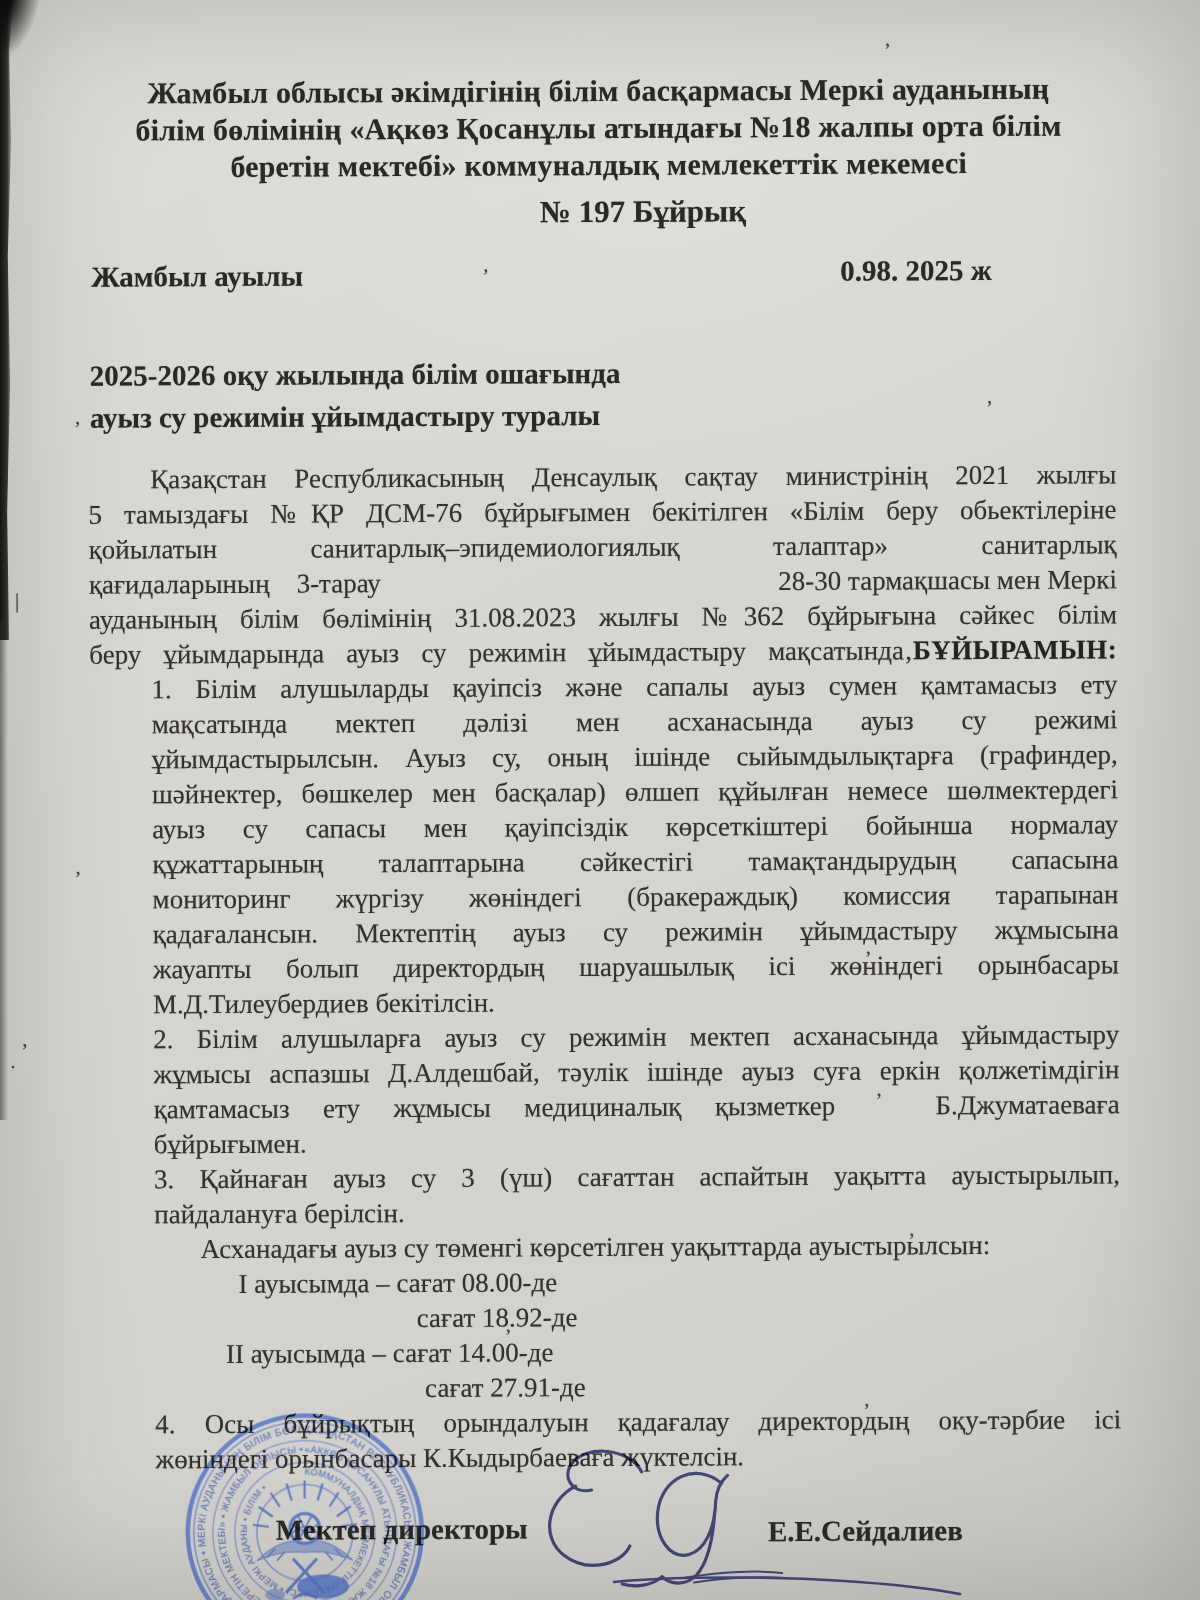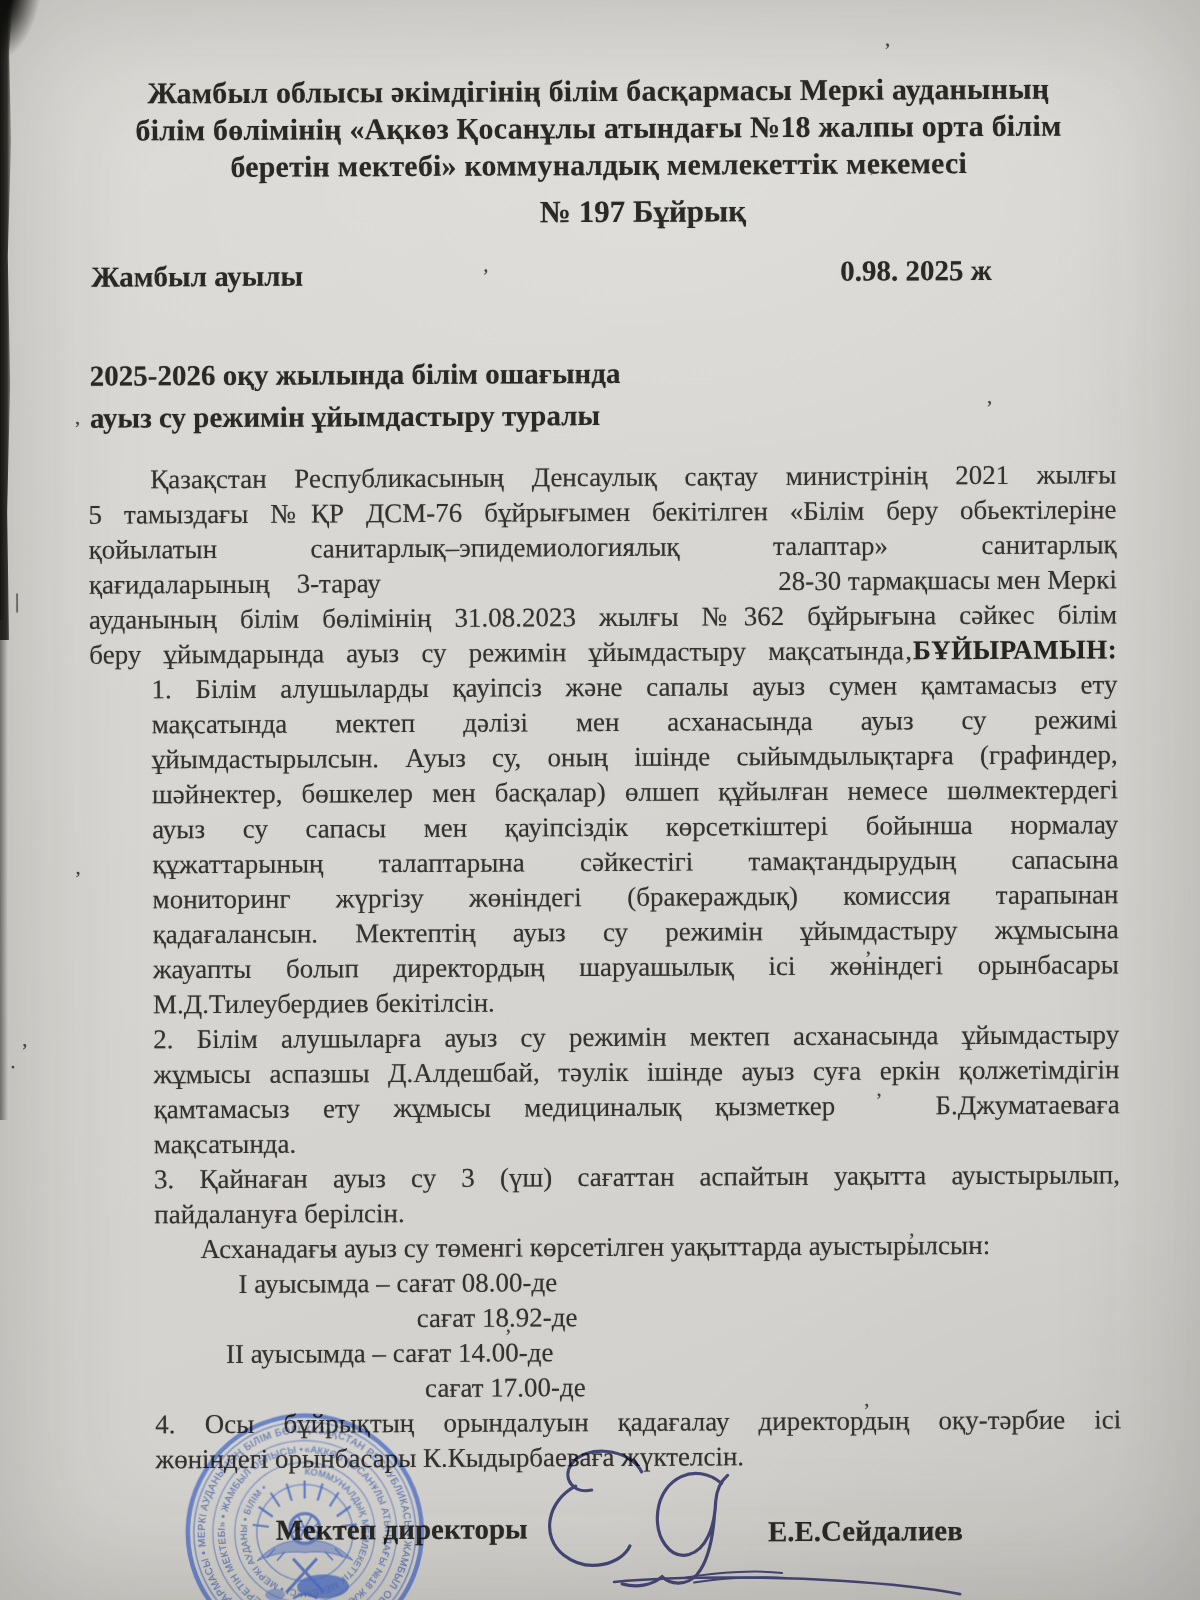--- a/index.html
+++ b/index.html
@@ -107,32 +107,32 @@
         <div class="tline"><span>құжаттарының талаптарына сәйкестігі тамақтандырудың сапасына</span></div>
         <div class="tline"><span>мониторинг жүргізу жөніндегі (бракераждық) комиссия тарапынан</span></div>
         <div class="tline"><span>қадағалансын. Мектептің ауыз су режимін ұйымдастыру жұмысына</span></div>
         <div class="tline"><span>жауапты болып директордың шаруашылық ісі жөніндегі орынбасары</span></div>
         <div class="tline last"><span>М.Д.Тилеубердиев бекітілсін.</span></div>
       </div>
     <div class="abs para item2">
         <div class="tline"><span>2. Білім алушыларға ауыз су режимін мектеп асханасында ұйымдастыру</span></div>
         <div class="tline"><span>жұмысы аспазшы Д.Алдешбай, тәулік ішінде ауыз суға еркін қолжетімдігін</span></div>
         <div class="tline"><span>қамтамасыз ету жұмысы медициналық қызметкер &nbsp; Б.Джуматаеваға</span></div>
-        <div class="tline last"><span>мақсатында.</span></div>
+        <div class="tline last"><span>бұйрығымен.</span></div>
       </div>
     <div class="abs para item3">
         <div class="tline"><span>3. Қайнаған ауыз су 3 (үш) сағаттан аспайтын уақытта ауыстырылып,</span></div>
         <div class="tline last"><span>пайдалануға берілсін.</span></div>
       </div>
     <div class="abs para schedule">
         <div class="tline last"><span>Асханадағы ауыз су төменгі көрсетілген уақыттарда ауыстырылсын:</span></div>
         <div class="tline last"><span>I ауысымда –  сағат 08.00-де</span></div>
         <div class="tline last"><span>сағат 18.92-де</span></div>
         <div class="tline last"><span>II ауысымда – сағат 14.00-де</span></div>
-        <div class="tline last"><span>сағат 17.00-де</span></div>
+        <div class="tline last"><span>сағат 27.91-де</span></div>
       </div>
     <div class="abs para item4">
         <div class="tline"><span>4. Осы бұйрықтың орындалуын қадағалау директордың оқу-тәрбие ісі</span></div>
         <div class="tline last"><span>жөніндегі орынбасары К.Кыдырбаеваға  жүктелсін.</span></div>
       </div>
 
     <div class="abs sigrole">Мектеп директоры</div>
     <div class="abs signame">Е.Е.Сейдалиев</div>
 
     <svg class="abs stamp" viewBox="0 0 244 244" xmlns="http://www.w3.org/2000/svg">

